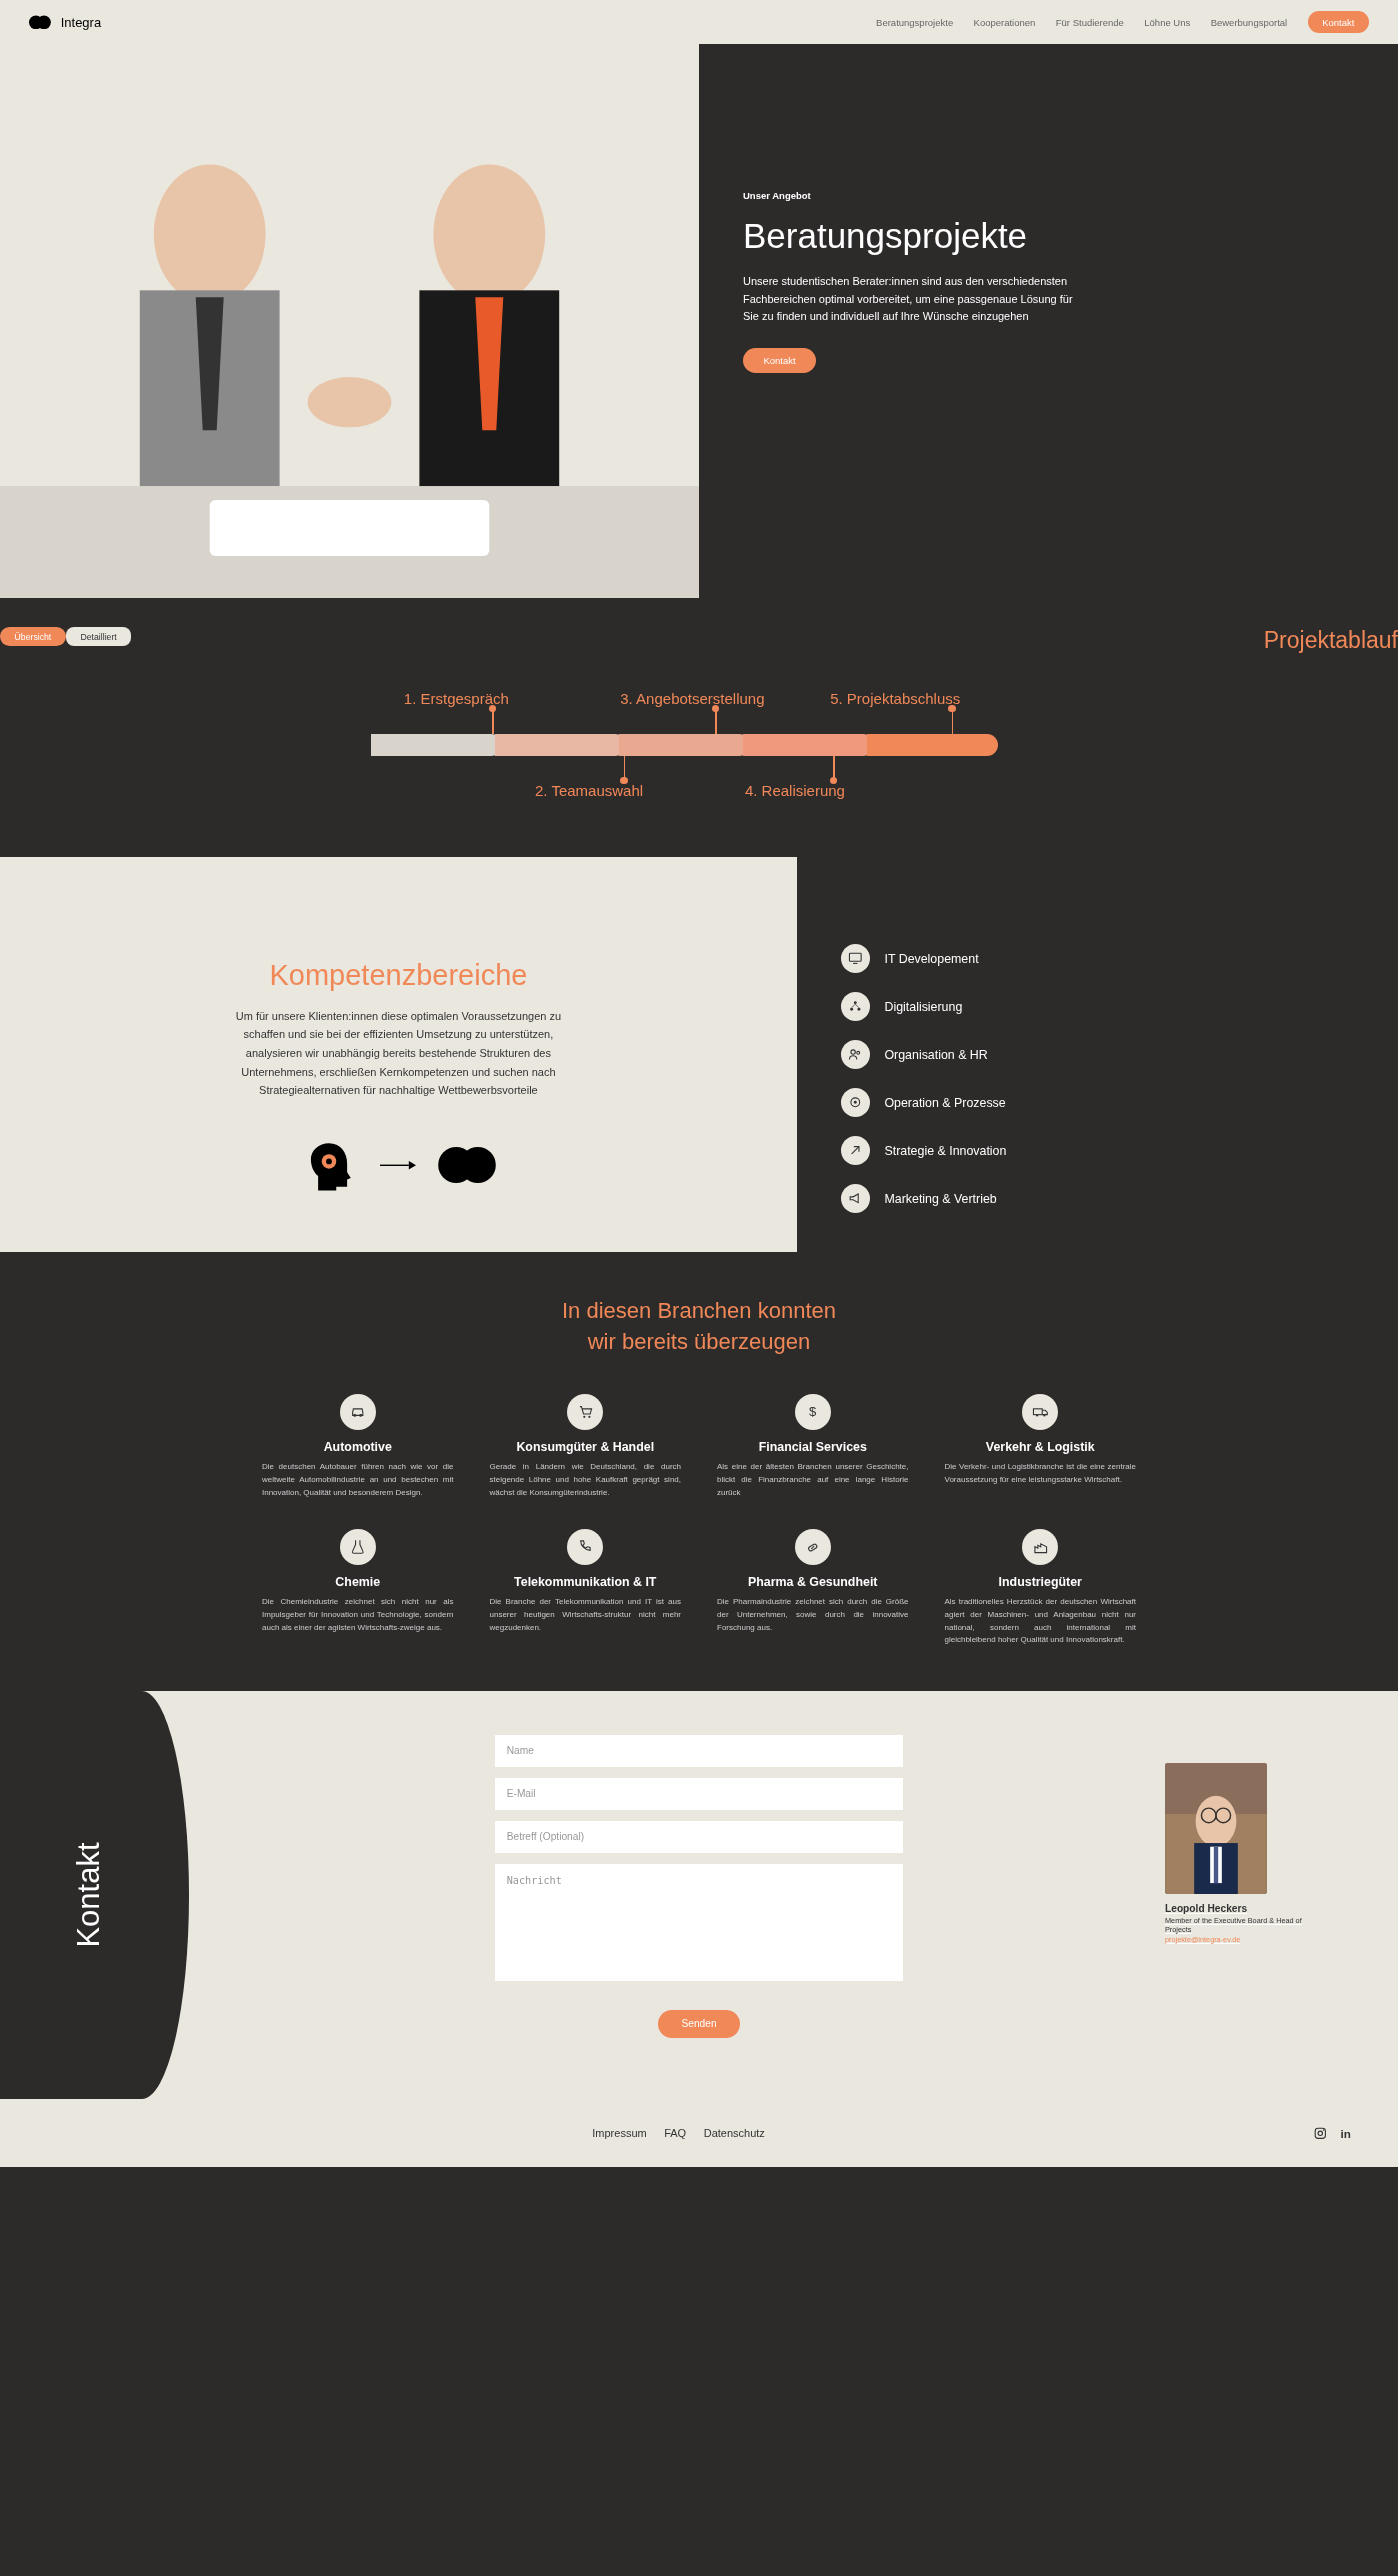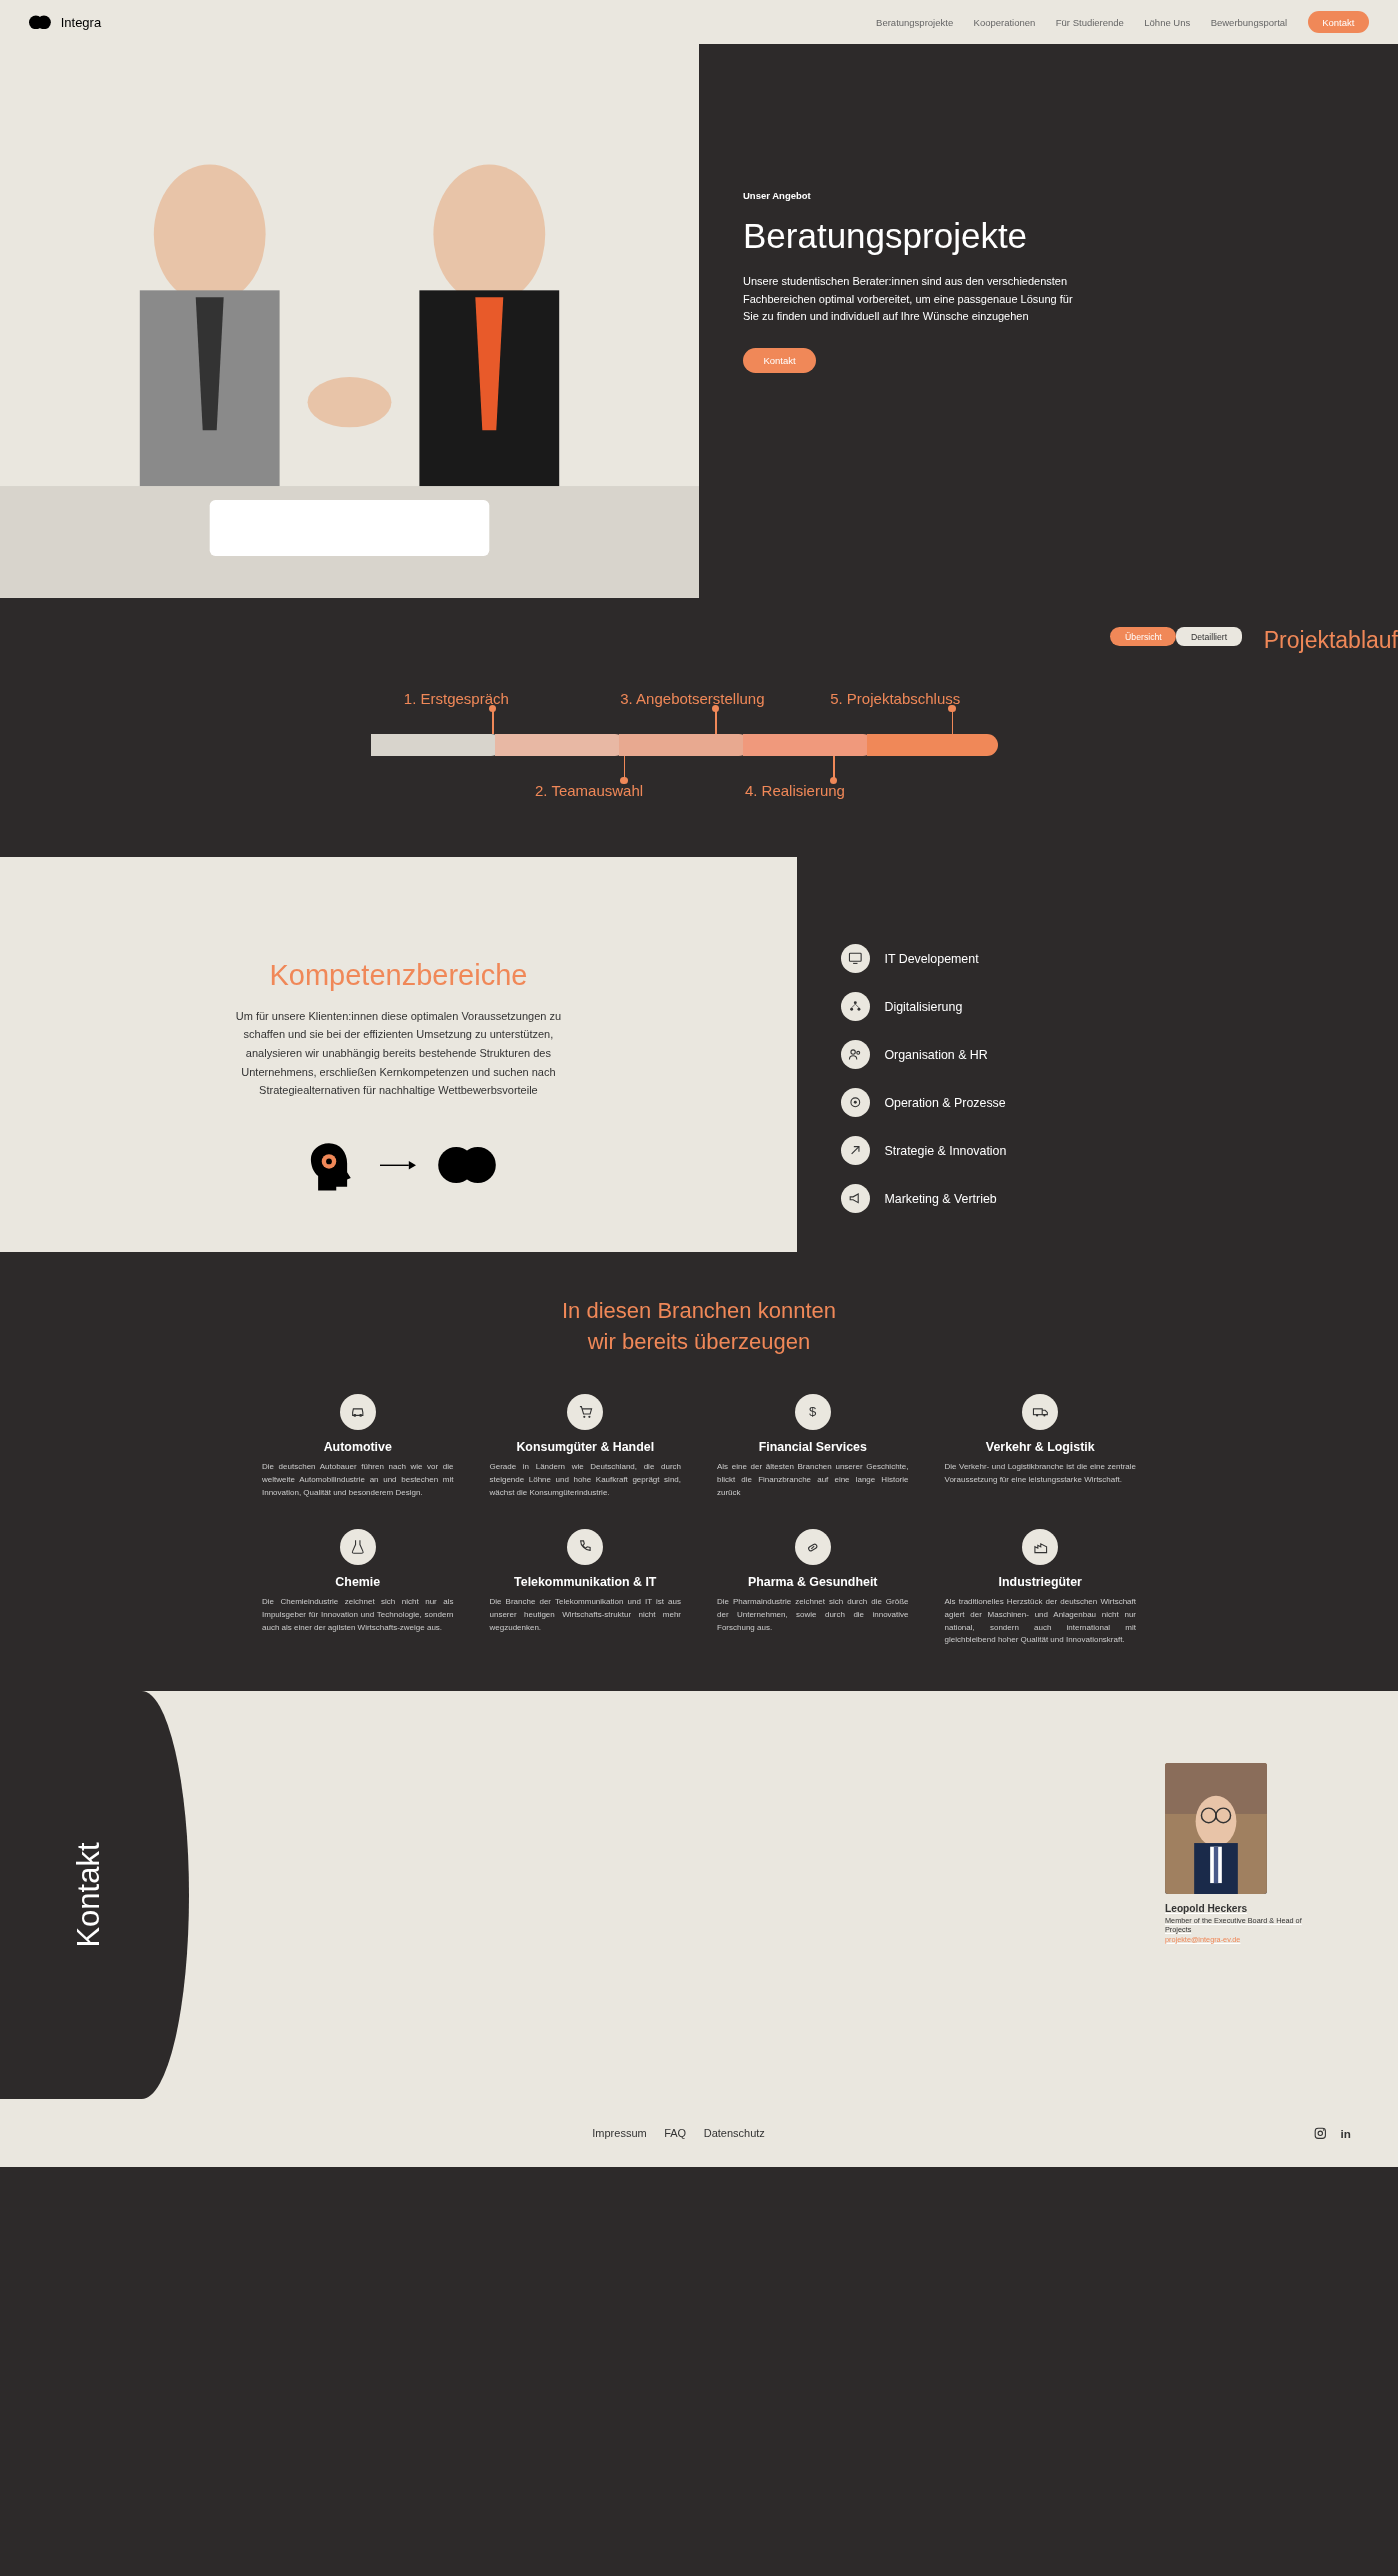--- a/index.html
+++ b/index.html
@@ -20,21 +20,21 @@
 .hero-title{font-size:35px;font-weight:400;margin-bottom:17.5px;}
 .hero-text{font-size:11px;line-height:1.6;margin-bottom:22px;max-width:335px;}
 .hero-btn{background:#f08858;color:#fff;padding:7.3px 20.4px;border-radius:14.6px;border:none;font-size:9.5px;cursor:pointer;}
 
 .timeline-section{background:#2d2a2a;padding:29px 0 58px;text-align:center;}
 .toggle-wrap{display:inline-flex;background:#2d2a2a;border-radius:14.6px;margin-bottom:7.3px;}
 .toggle-btn{padding:4.4px 14.6px;border-radius:14.6px;border:none;font-size:8.7px;cursor:pointer;}
 .toggle-active{background:#f08858;color:#fff;}
 .toggle-inactive{background:#eae7df;color:#333;border-radius:8px;}
 .timeline-title{color:#f08858;font-size:23px;font-weight:400;margin-bottom:29px;display:inline-block;margin-left:29px;vertical-align:middle;}
-.timeline-header{display:flex;align-items:center;justify-content:flex-end;gap:22px;margin-bottom:36px;padding-left:48px;}
+.timeline-header{display:flex;align-items:center;justify-content:space-between;gap:22px;margin-bottom:36px;}
 .timeline-viz{max-width:656px;margin:0 auto;position:relative;height:109px;}
 .step-label{position:absolute;color:#f08858;font-size:15px;font-weight:500;}
 .step-1{top:0;left:5%;}
 .step-2{bottom:0;left:25%;}
 .step-3{top:0;left:38%;}
 .step-4{bottom:0;left:57%;}
 .step-5{top:0;left:70%;}
 .timeline-bar{position:absolute;top:44px;left:0;right:0;height:22px;display:flex;}
 .bar-seg{height:100%;border-radius:0 11px 11px 0;margin-right:-7.3px;}
 .seg-1{background:#d8d4cc;width:20%;}
@@ -326,20 +326,27 @@
       <div class="br-title">Industriegüter</div>
       <div class="br-text">Als traditionelles Herzstück der deutschen Wirtschaft agiert der Maschinen- und Anlagenbau nicht nur national, sondern auch international mit gleichbleibend hoher Qualität und Innovationskraft.</div>
     </div>
   </div>
 </section>
 
 <section class="kontakt">
   <div class="kontakt-curve">
     <div class="kontakt-label">Kontakt</div>
   </div>
+  <form class="kontakt-form">
+    <input class="form-input" placeholder="Name" style="">
+    <input class="form-input" placeholder="E-Mail" style="">
+    <input class="form-input" placeholder="Betreff (Optional)" style="">
+    <textarea class="form-input" placeholder="Nachricht" style=""></textarea>
+    <button type="button" class="form-btn">Senden</button>
+  </form>
   <div class="kontakt-person">
     <svg class="person-img" viewBox="0 0 140 180">
         <rect width="140" height="180" fill="#a08060"></rect>
         <rect y="0" width="140" height="70" fill="#8a6d5a"></rect>
         <ellipse cx="70" cy="80" rx="28" ry="35" fill="#e8c4a8"></ellipse>
         <rect x="40" y="110" width="60" height="70" fill="#1a2a4a"></rect>
         <rect x="62" y="115" width="16" height="50" fill="#fff"></rect>
         <line x1="70" y1="115" x2="70" y2="165" stroke="#4a5a8a" stroke-width="6"></line>
         <circle cx="60" cy="72" r="10" fill="none" stroke="#333" stroke-width="2"></circle>
         <circle cx="80" cy="72" r="10" fill="none" stroke="#333" stroke-width="2"></circle>

